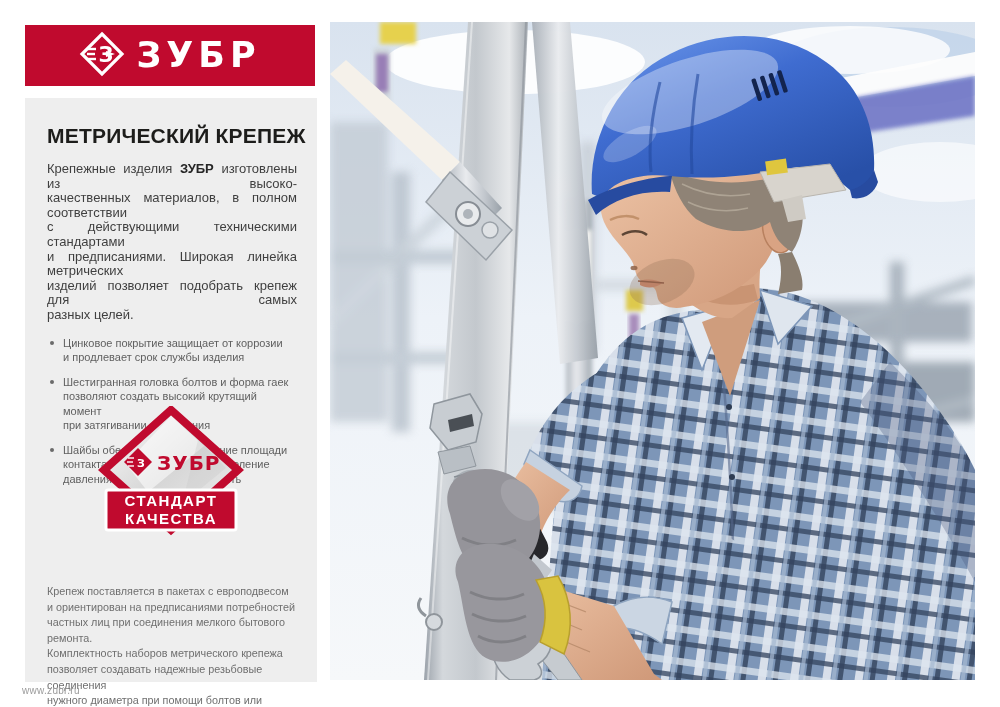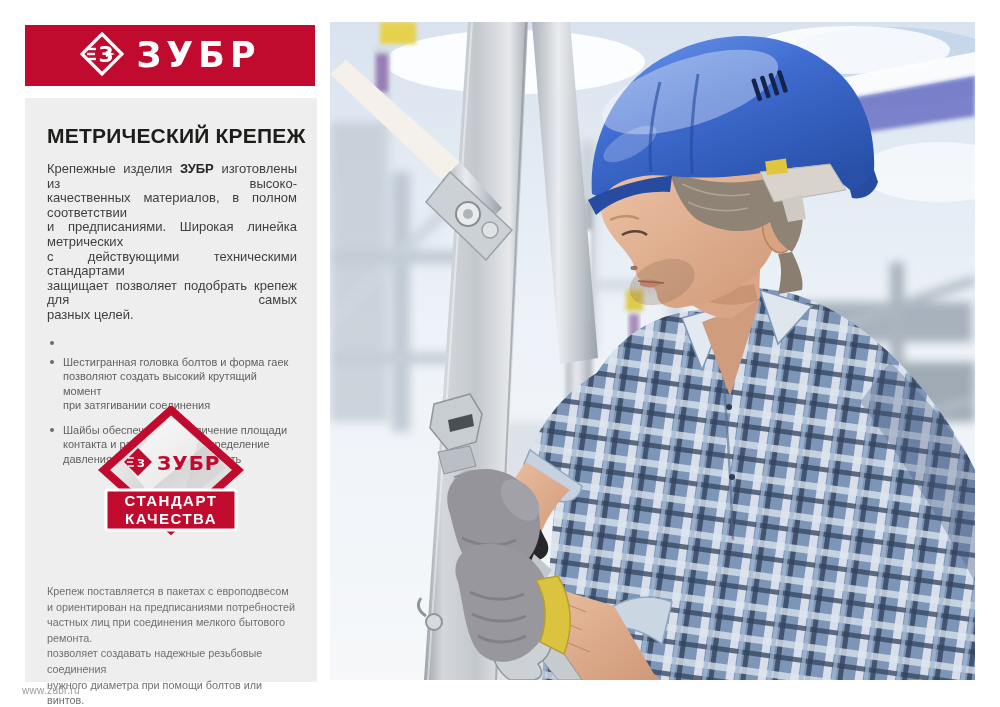--- a/index.html
+++ b/index.html
@@ -60,29 +60,33 @@
   </span>
   <span class="logo-text">ЗУБР</span>
 </div>
 
 <div class="panel">
   <h1>МЕТРИЧЕСКИЙ КРЕПЕЖ</h1>
 
   <div class="intro">
     <div class="jline"><span>Крепежные изделия </span><b>ЗУБР</b><span> изготовлены из высоко-</span></div>
     <div class="jline">качественных материалов, в полном соответствии</div>
+    <div class="jline">с действующими техническими стандартами</div>
     <div class="jline">и предписаниями. Широкая линейка метрических</div>
-    <div class="jline">с действующими техническими стандартами</div>
-    <div class="jline">защищает позволяет подобрать крепеж для самых</div>
+    <div class="jline">изделий позволяет подобрать крепеж для самых</div>
     <div>разных целей.</div>
   </div>
 
   <div class="bullets">
     <div class="bullet">
       <span class="dot"></span>
+      <div class="blines">
+        <div>Цинковое покрытие защищает от коррозии</div>
+        <div>и продлевает срок службы изделия</div>
+      </div>
     </div>
     <div class="bullet">
       <span class="dot"></span>
       <div class="blines">
         <div>Шестигранная головка болтов и форма гаек</div>
         <div>позволяют создать высокий крутящий момент</div>
         <div>при затягивании соединения</div>
       </div>
     </div>
     <div class="bullet">
@@ -120,20 +124,21 @@
         <text x="85" y="100" text-anchor="middle" font-family="Liberation Sans, sans-serif" font-weight="bold" font-size="15" letter-spacing="1.5" fill="#ffffff">СТАНДАРТ</text>
         <text x="85" y="118" text-anchor="middle" font-family="Liberation Sans, sans-serif" font-weight="bold" font-size="15" letter-spacing="1.5" fill="#ffffff">КАЧЕСТВА</text>
       </g>
     </svg>
   </div>
 
   <div class="outro">
     <div>Крепеж поставляется в пакетах с европодвесом</div>
     <div>и ориентирован на предписаниями потребностей</div>
     <div>частных лиц при соединения мелкого бытового ремонта.</div>
+    <div>Комплектность наборов метрического крепежа</div>
     <div>позволяет создавать надежные резьбовые соединения</div>
     <div>нужного диаметра при помощи болтов или винтов.</div>
   </div>
 </div>
 
 <div class="photo">
 <svg width="645" height="658" viewBox="0 0 645 658">
   <defs>
     <linearGradient id="sky" x1="0" y1="0" x2="0" y2="1">
       <stop offset="0" stop-color="#d9e3ef"></stop>

